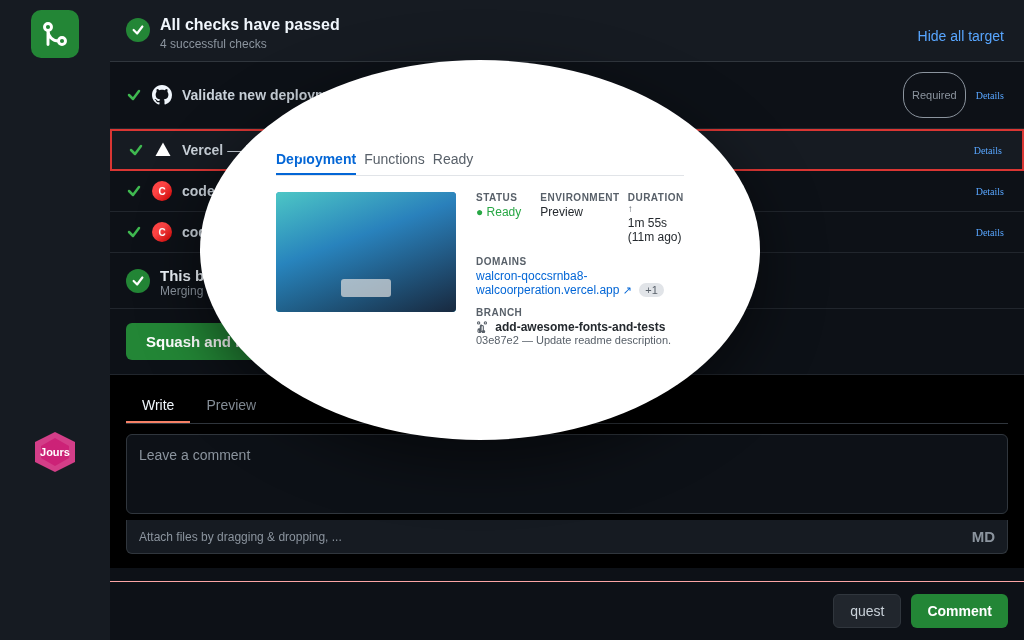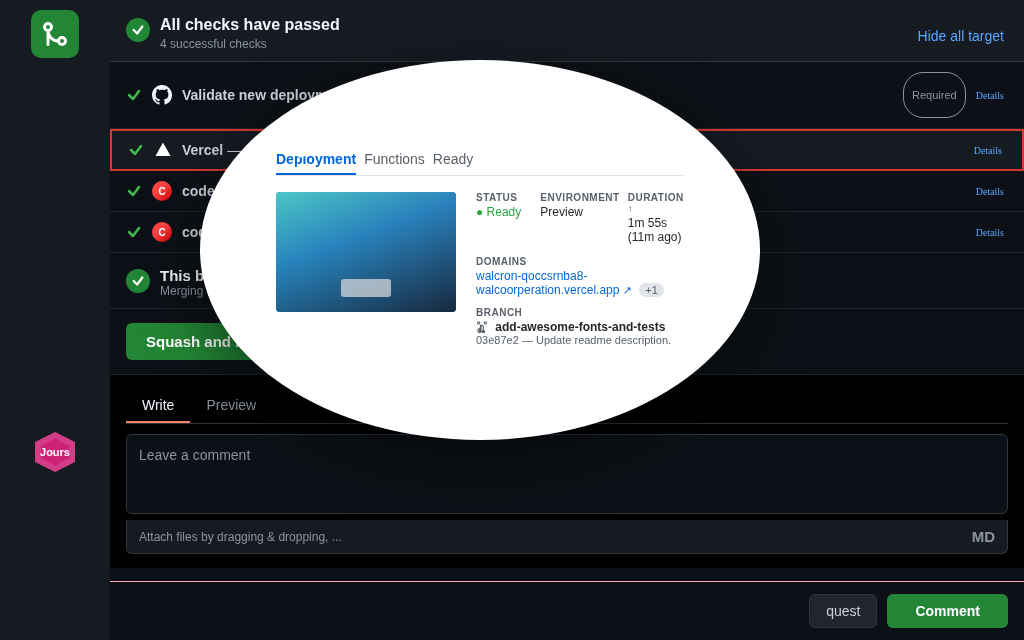--- a/index.html
+++ b/index.html
@@ -258,21 +258,21 @@
       padding: 8px 16px;
       font-size: 14px;
       cursor: pointer;
     }
 
     .comment-btn {
       background: #238636;
       color: #fff;
       border: none;
       border-radius: 6px;
-      padding: 8px 28px;
+      padding: 8px 16px;
       font-size: 14px;
       font-weight: 600;
       cursor: pointer;
     }
 
     
     .tooltip-overlay {
       position: absolute;
       top: 60px;
       left: 200px;

